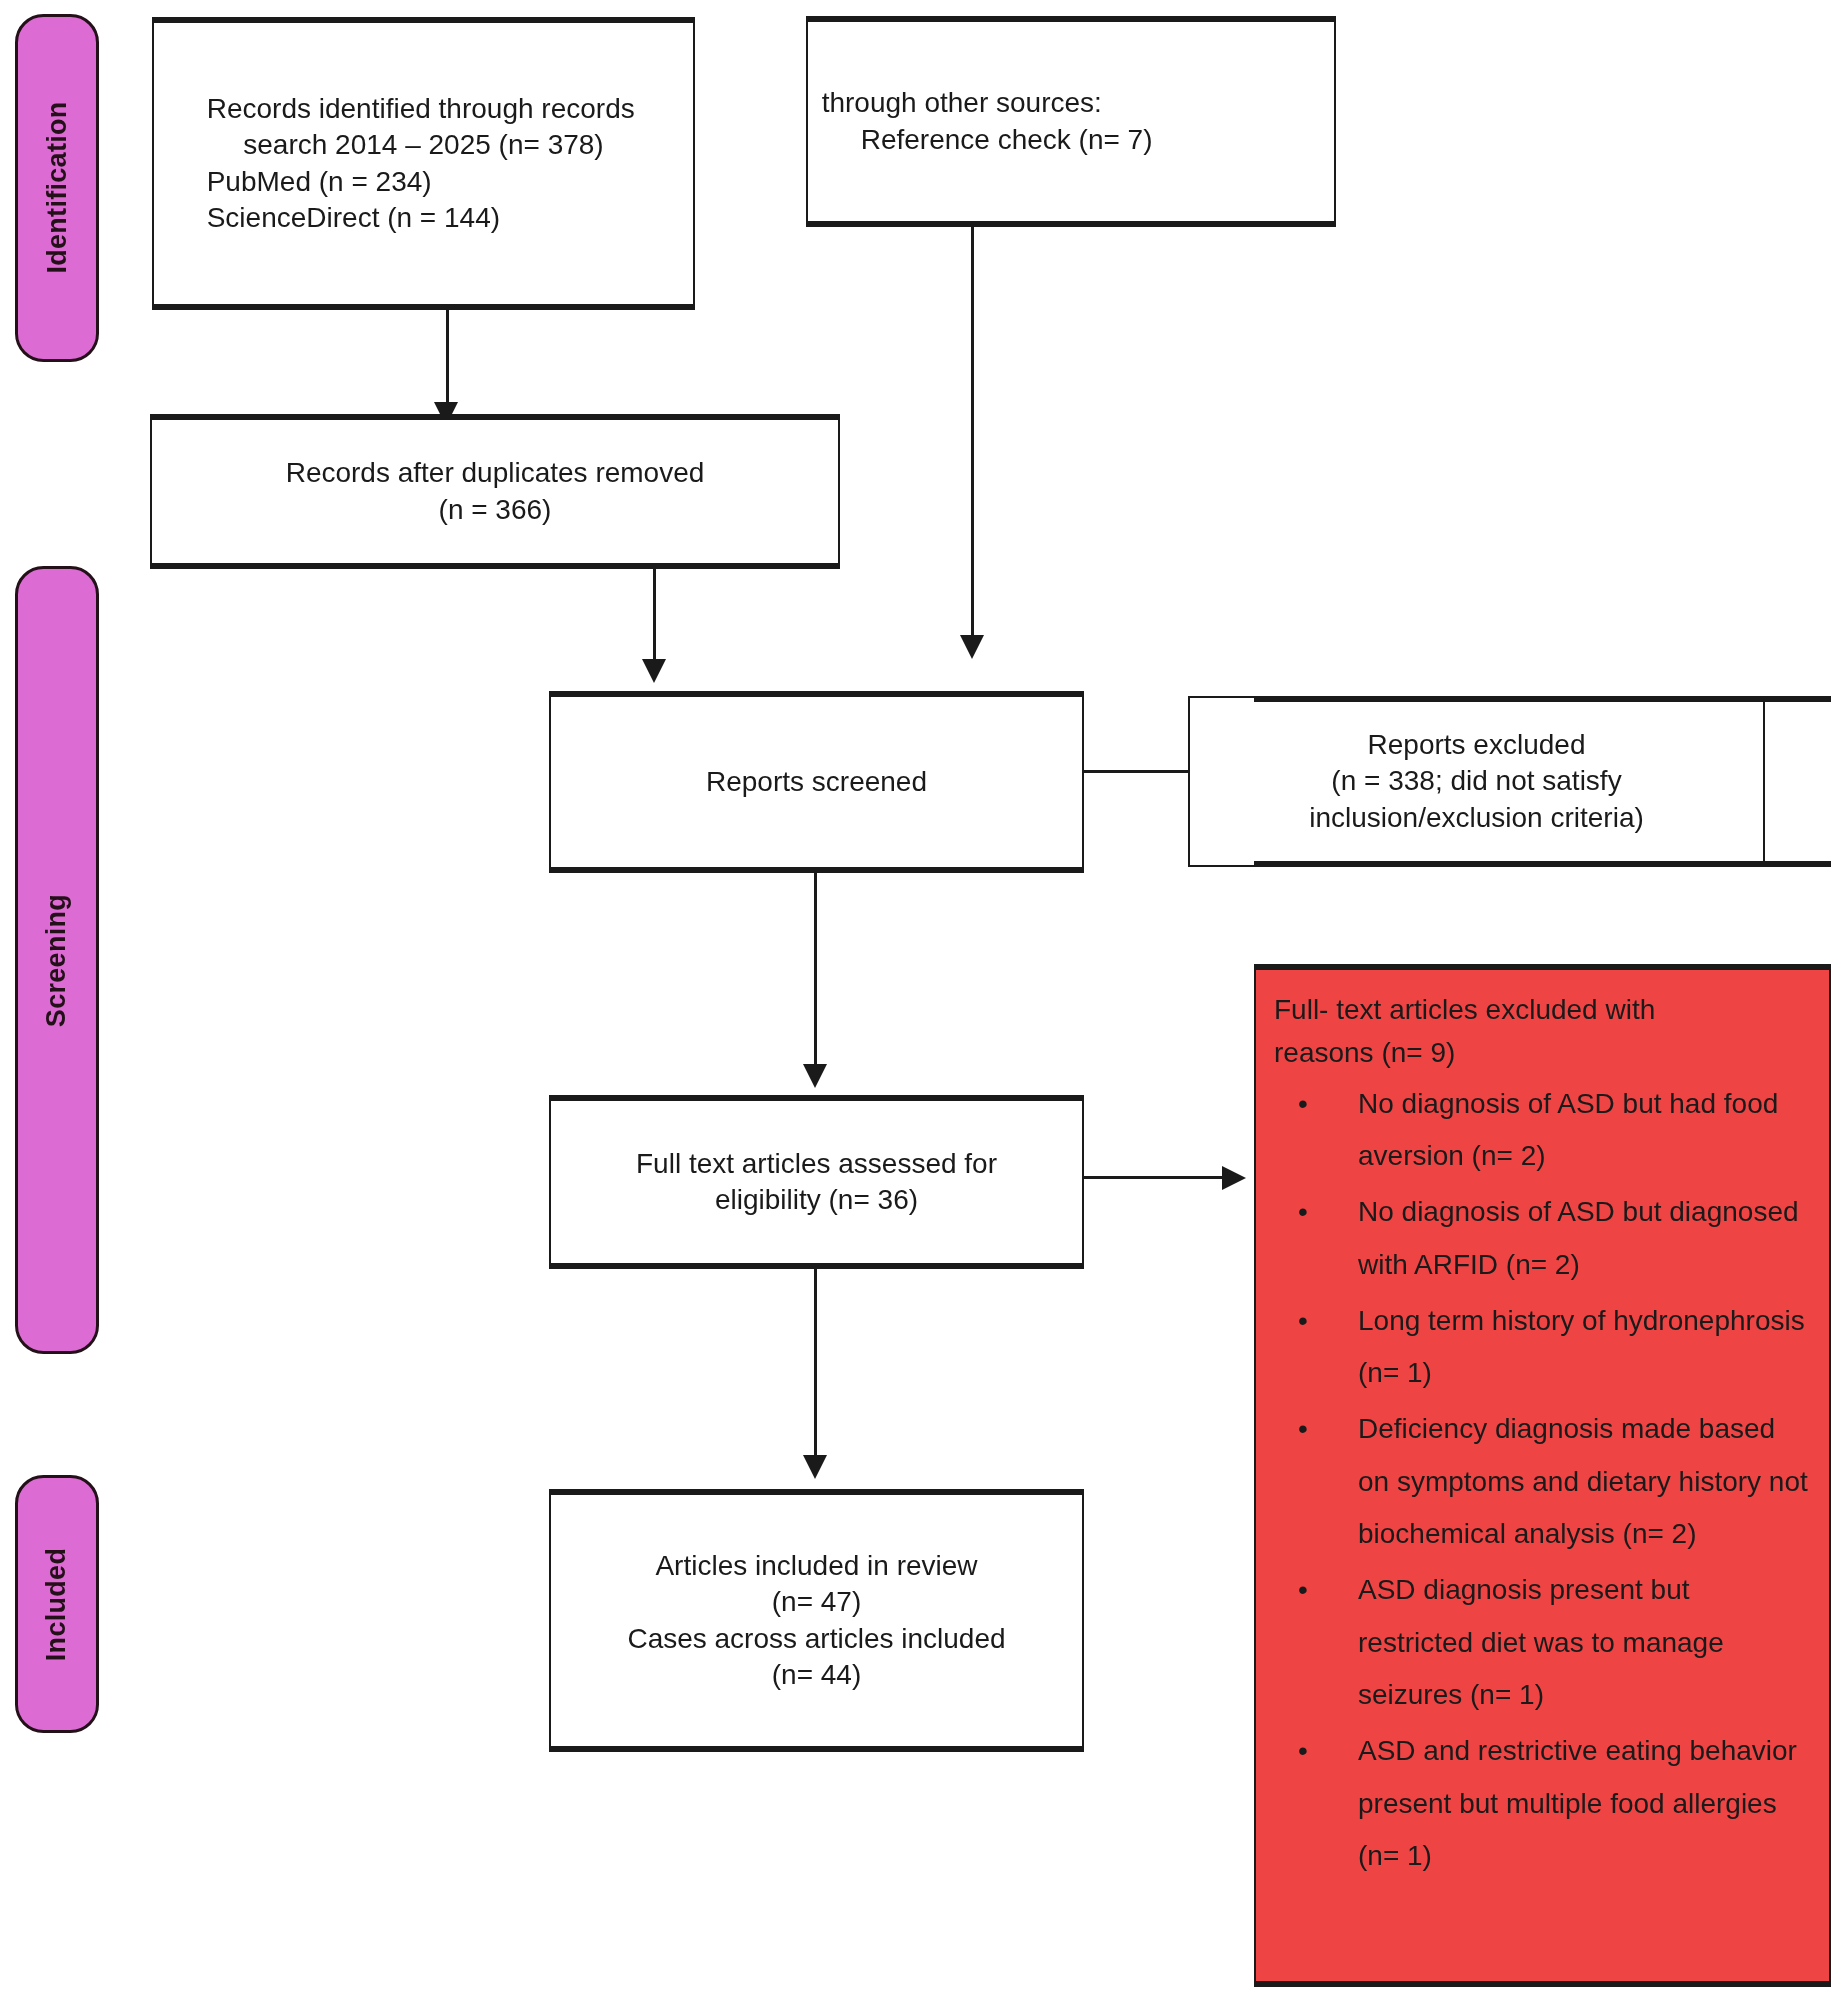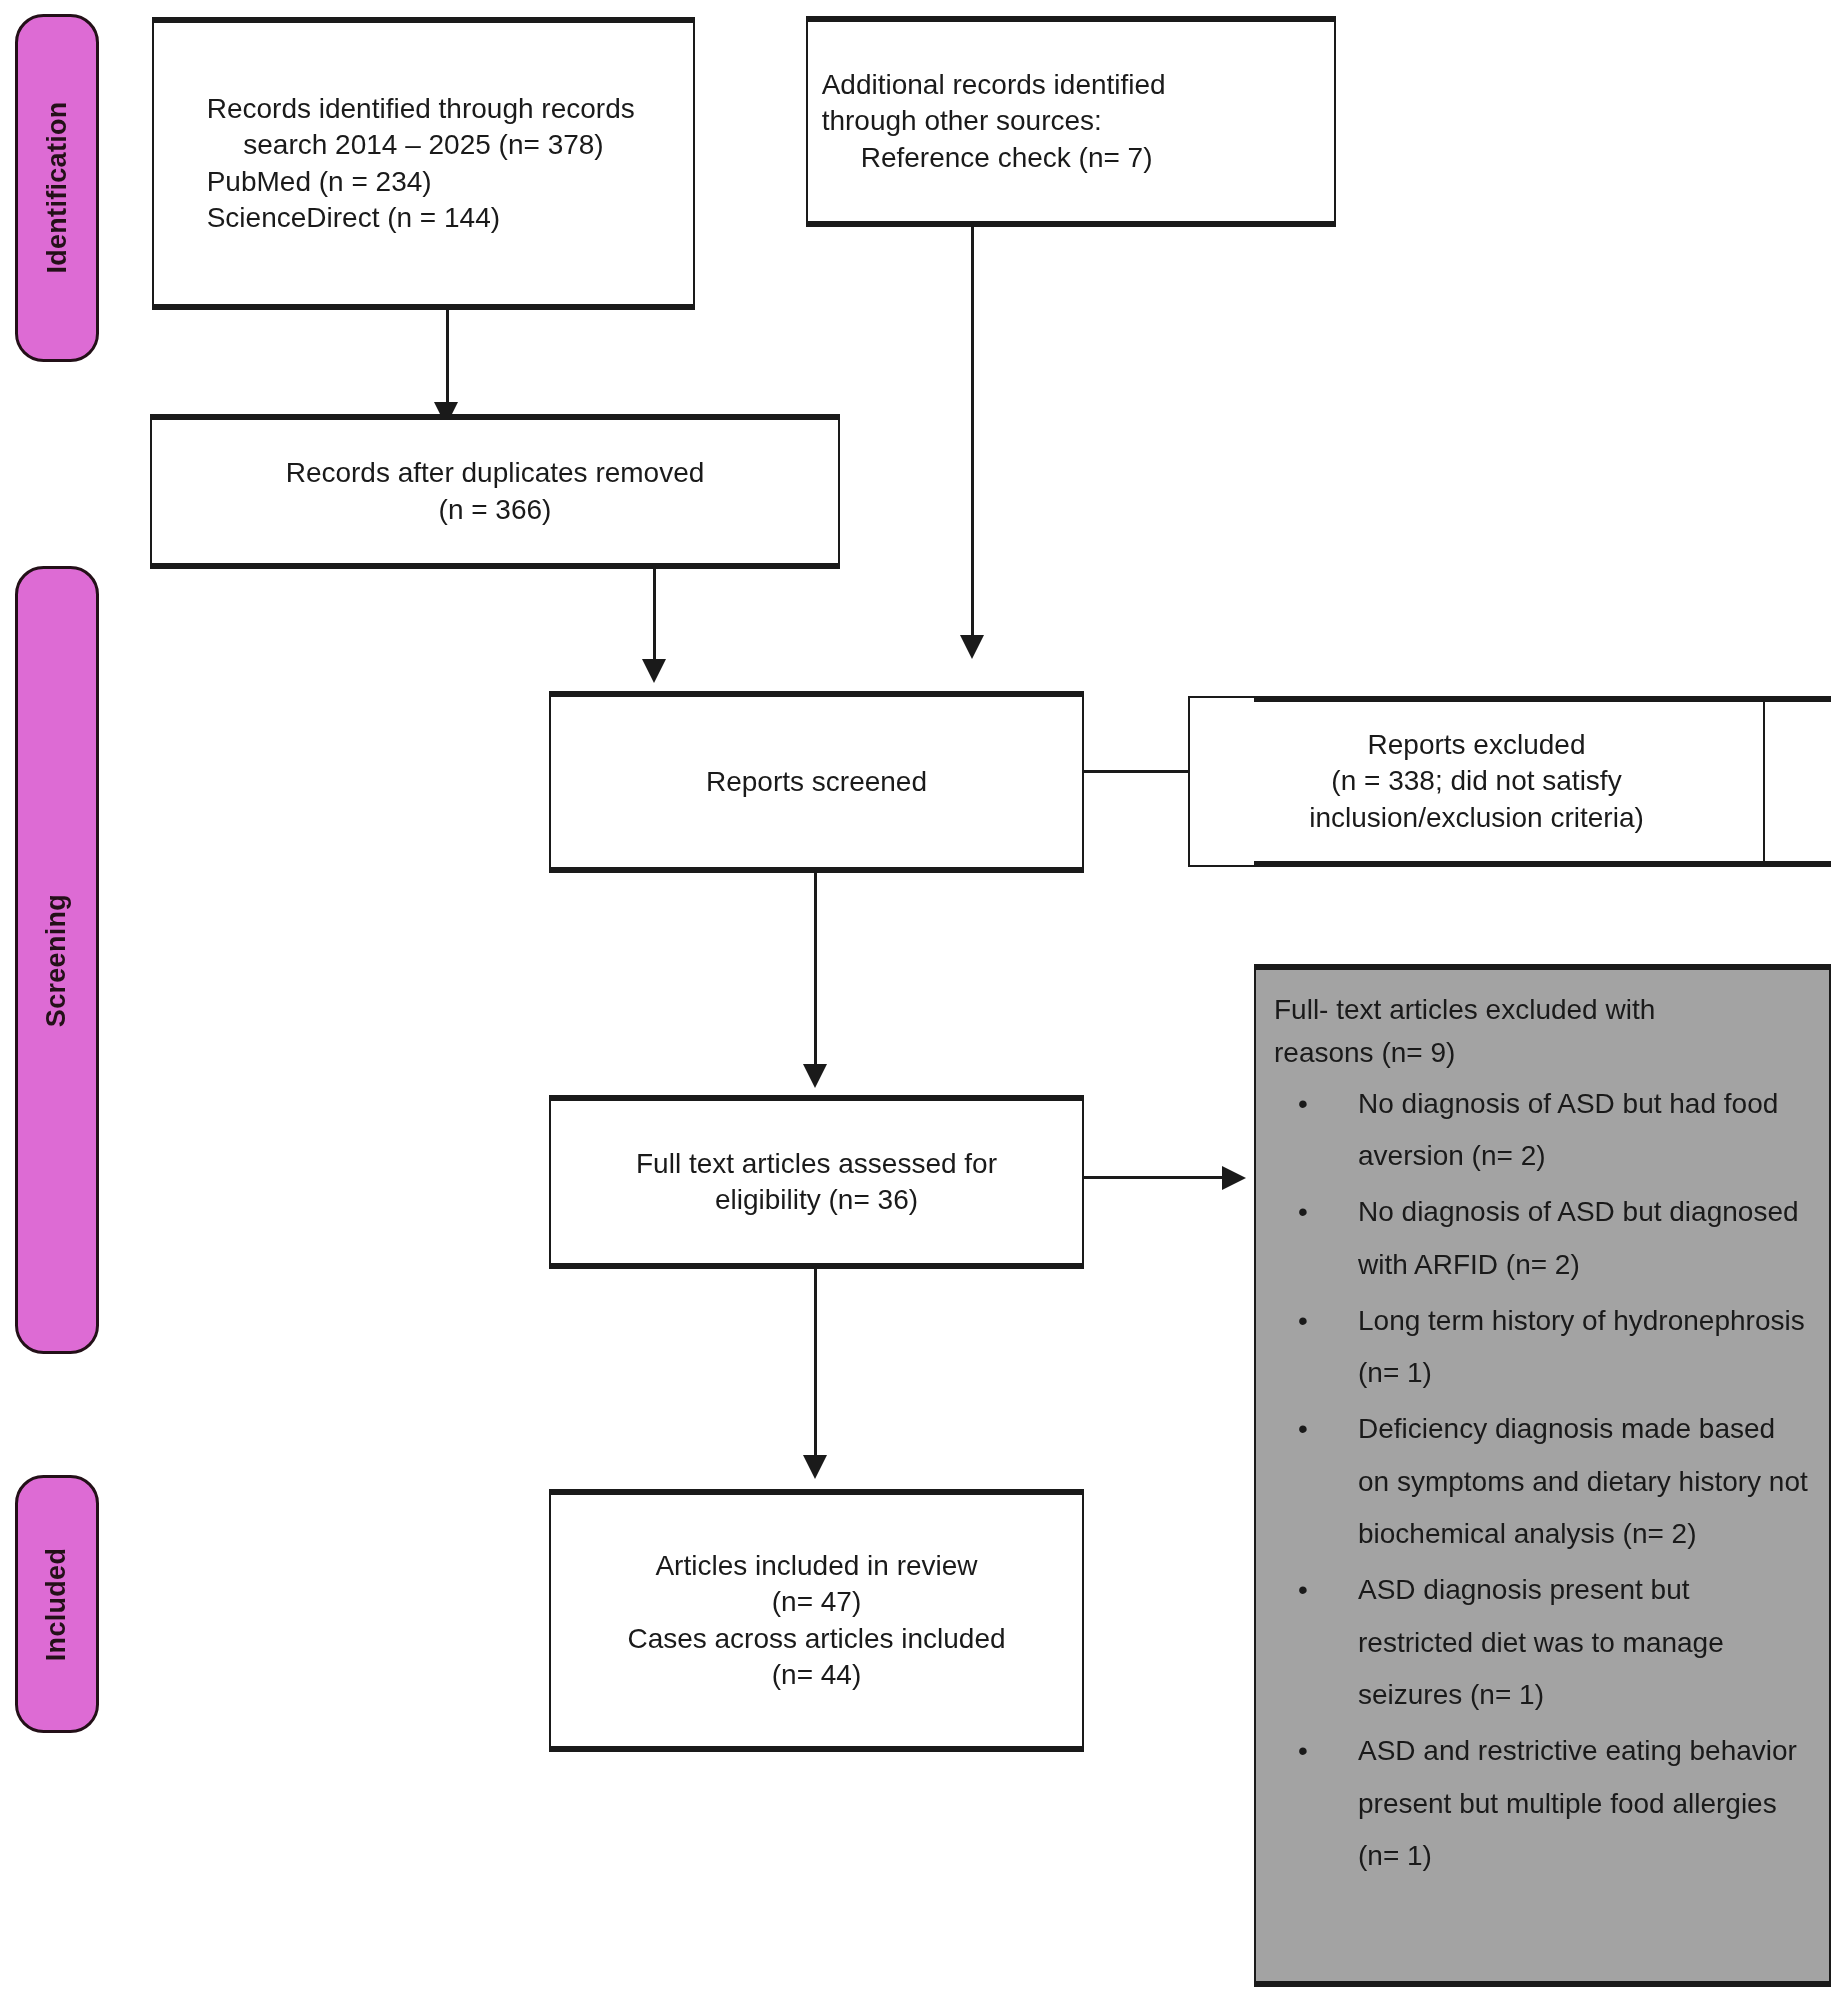--- a/index.html
+++ b/index.html
@@ -59,21 +59,21 @@
     color: #1a1a1a;
     white-space: pre-wrap;
   }
   .ctr { text-align: center; }
   .lft { text-align: left; }
   .indent1 { padding-left: 39px; }
 
   
   .reasons-box {
     position: absolute;
-    background: #a3a3a3;
+    background: #ef4444;
     border: 2.6px solid #1a1a1a;
     box-sizing: border-box;
     padding: 25px 18px 21px 18px;
   }
   .reasons-head {
     font-size: 28px;
     line-height: 1.36;
     color: #1a1a1a;
     margin-bottom: 5.3px;
   }
@@ -155,21 +155,20 @@
       <div class="box-line ctr">search 2014 – 2025 (n= 378)</div>
       <div class="box-line lft indent1">PubMed (n = 234)</div>
       <div class="box-line lft indent1">ScienceDirect (n = 144)</div>
     </div>
   </div>
   <div class="h-thick" style="left:152px; top:17px; width:543px;"></div>
   <div class="h-thick" style="left:152px; top:304px; width:543px;"></div>
 
   <div class="flow-box" style="left:806px; top:16px; width:530px; height:211px;">
     <div class="box-lines">
-      <div class="box-line lft">Additional records identified</div>
       <div class="box-line lft">through other sources:</div>
       <div class="box-line lft indent1">Reference check (n= 7)</div>
     </div>
   </div>
   <div class="h-thick" style="left:806px; top:16px; width:530px;"></div>
   <div class="h-thick" style="left:806px; top:221px; width:530px;"></div>
 
   <div class="v-line" style="left:446px; top:310px; width:2.6px; height:100px;"></div>
   <div class="arrow-down" style="left:434px; top:402px;"></div>
 

